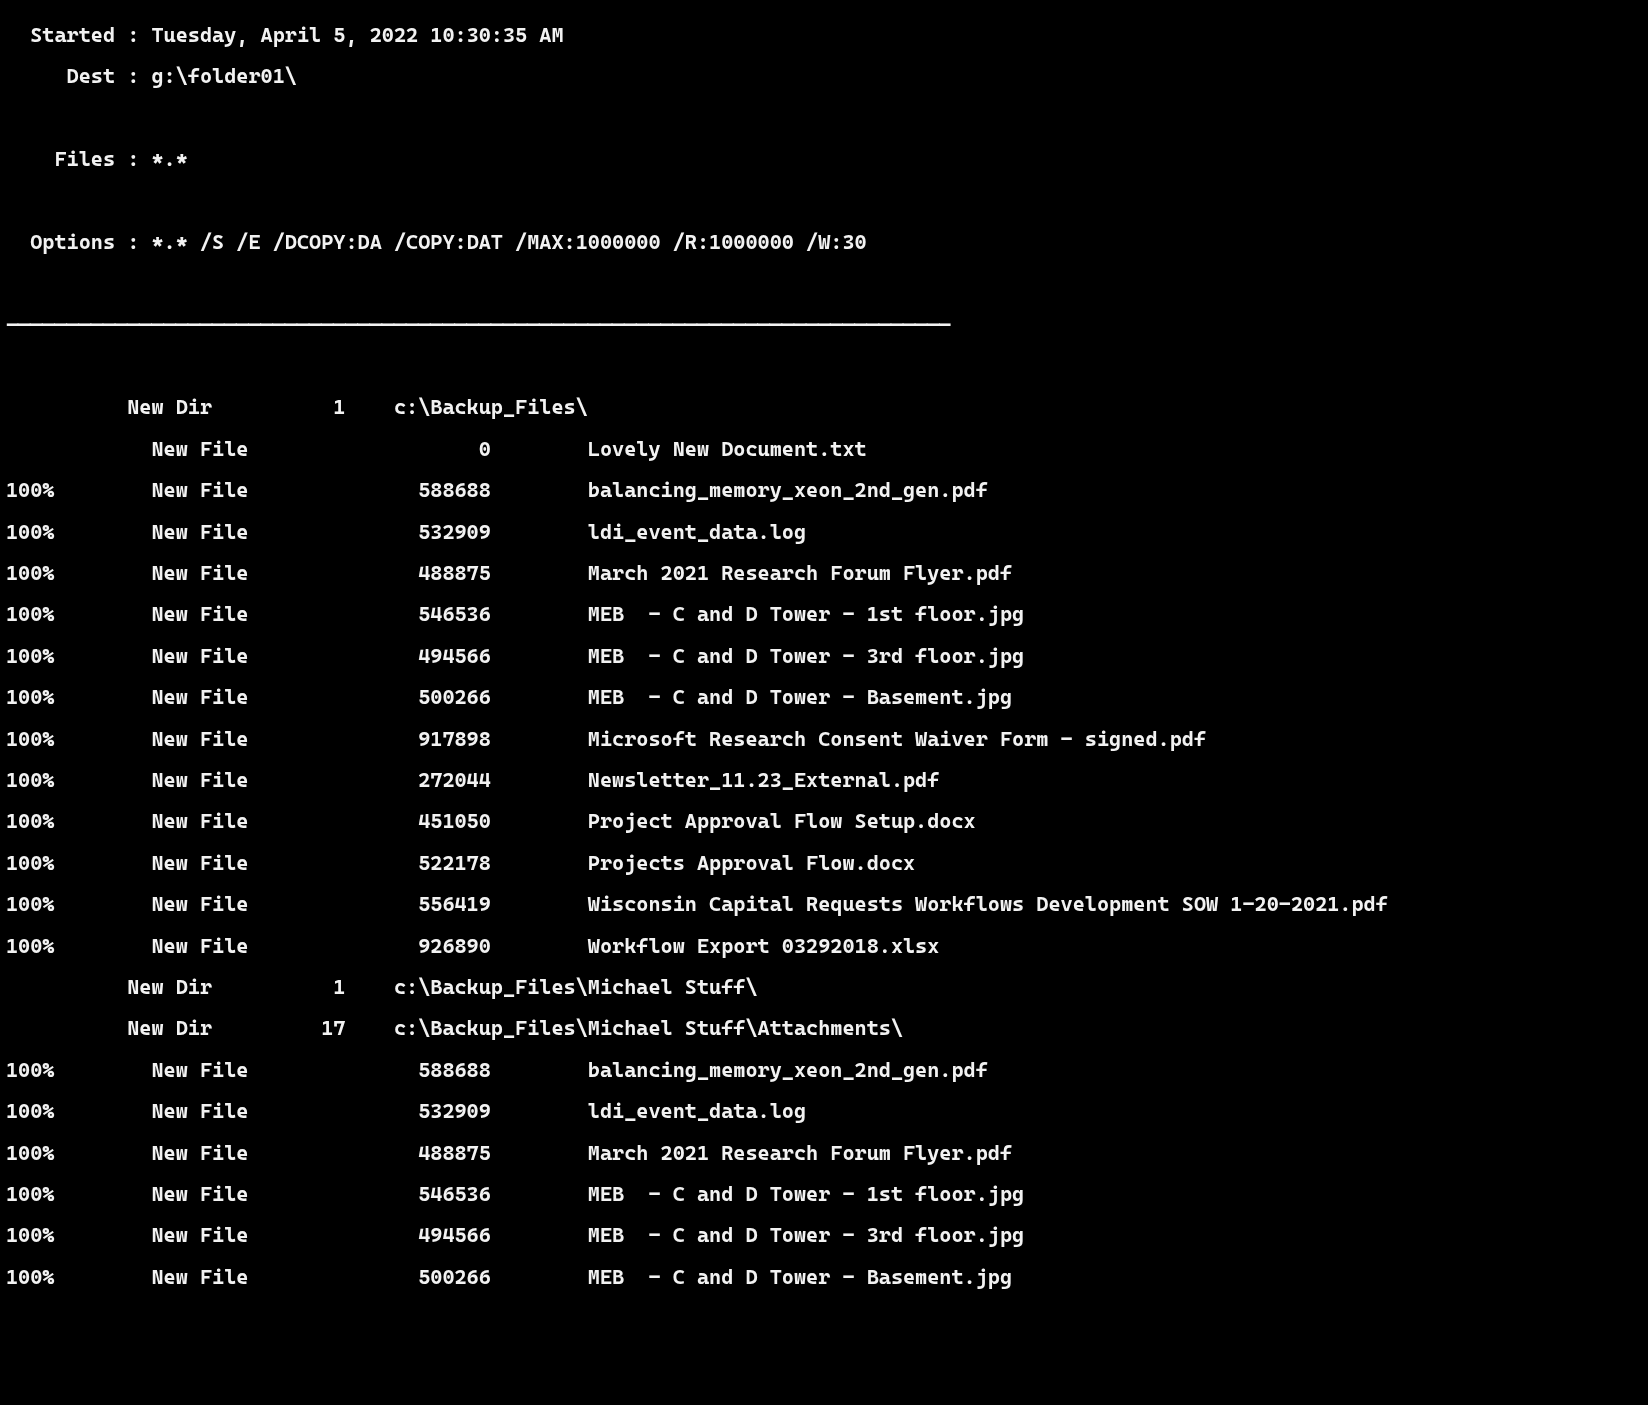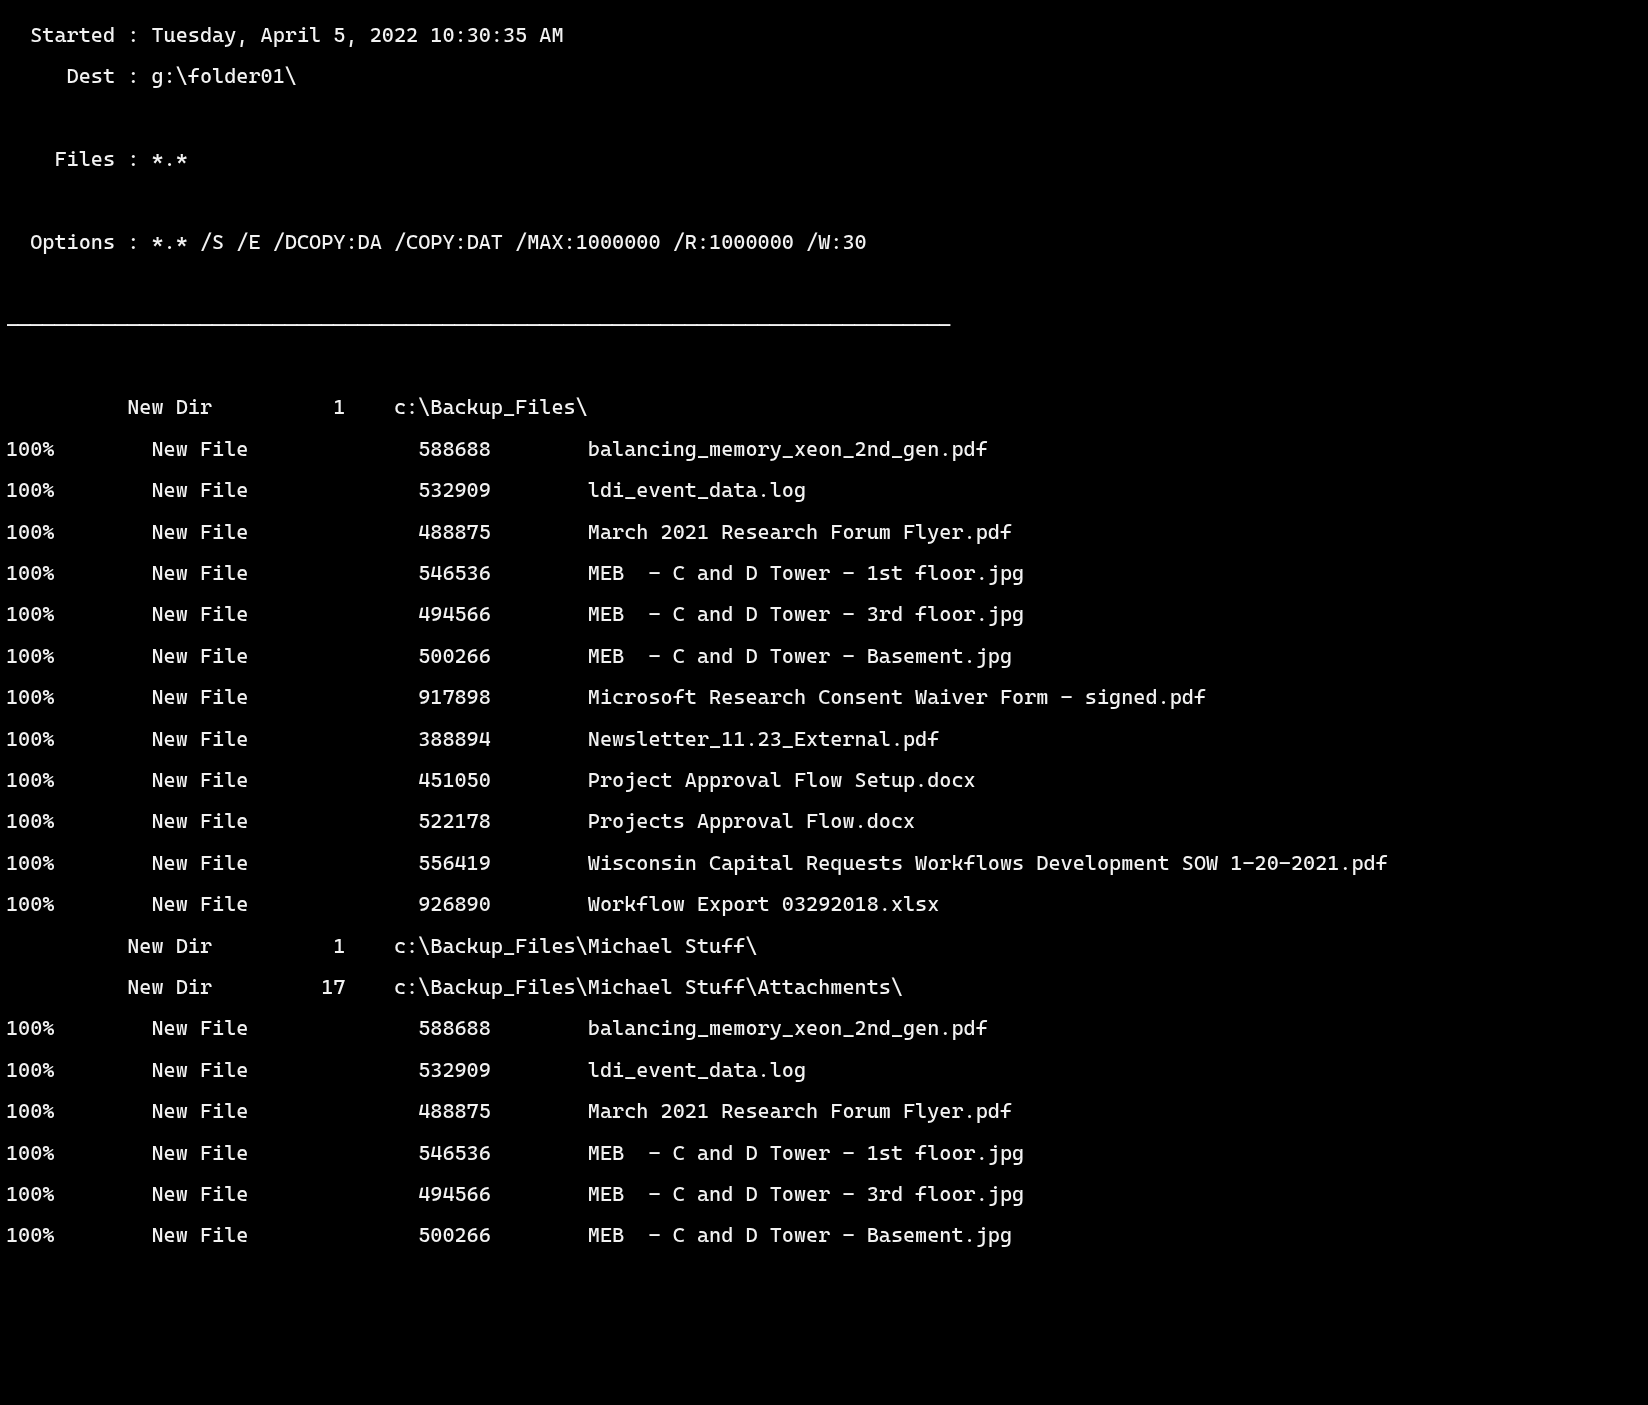--- a/index.html
+++ b/index.html
@@ -10,44 +10,46 @@
     font-family: "Cascadia Code", "Consolas", "Menlo", monospace;
     font-size: 20.7px;
     line-height: 1.0;
   }
   .terminal {
     padding: 4px 6px 8px 6px;
     white-space: pre;
   }
   .line {
     display: block;
+    font-weight: bold;
   }
 </style>
 </head>
 <body>
 
 <div class="terminal">
 <span class="line"><span>  Started : </span><span>Tuesday, April 5, 2022 10:30:35 AM</span></span>
 <span class="line"><span>     Dest : </span><span>g:\folder01\</span></span>
 <span class="line"> </span>
 <span class="line"><span>    Files : </span><span>*.*</span></span>
 <span class="line"> </span>
 <span class="line"><span>  Options : </span><span>*.* /S /E /DCOPY:DA /COPY:DAT /MAX:1000000 /R:1000000 /W:30</span></span>
 <span class="line"> </span>
 <span class="line">------------------------------------------------------------------------------</span>
 <span class="line"> </span>
 <span class="line">          New Dir          1    c:\Backup_Files\</span>
+<span class="line">            New File                   0        Lovely New Document.txt</span>
 <span class="line">100%        New File              588688        balancing_memory_xeon_2nd_gen.pdf</span>
 <span class="line">100%        New File              532909        ldi_event_data.log</span>
 <span class="line">100%        New File              488875        March 2021 Research Forum Flyer.pdf</span>
 <span class="line">100%        New File              546536        MEB  - C and D Tower - 1st floor.jpg</span>
 <span class="line">100%        New File              494566        MEB  - C and D Tower - 3rd floor.jpg</span>
 <span class="line">100%        New File              500266        MEB  - C and D Tower - Basement.jpg</span>
 <span class="line">100%        New File              917898        Microsoft Research Consent Waiver Form - signed.pdf</span>
-<span class="line">100%        New File              388894        Newsletter_11.23_External.pdf</span>
+<span class="line">100%        New File              272044        Newsletter_11.23_External.pdf</span>
 <span class="line">100%        New File              451050        Project Approval Flow Setup.docx</span>
 <span class="line">100%        New File              522178        Projects Approval Flow.docx</span>
 <span class="line">100%        New File              556419        Wisconsin Capital Requests Workflows Development SOW 1-20-2021.pdf</span>
 <span class="line">100%        New File              926890        Workflow Export 03292018.xlsx</span>
 <span class="line">          New Dir          1    c:\Backup_Files\Michael Stuff\</span>
 <span class="line">          New Dir         17    c:\Backup_Files\Michael Stuff\Attachments\</span>
 <span class="line">100%        New File              588688        balancing_memory_xeon_2nd_gen.pdf</span>
 <span class="line">100%        New File              532909        ldi_event_data.log</span>
 <span class="line">100%        New File              488875        March 2021 Research Forum Flyer.pdf</span>
 <span class="line">100%        New File              546536        MEB  - C and D Tower - 1st floor.jpg</span>

